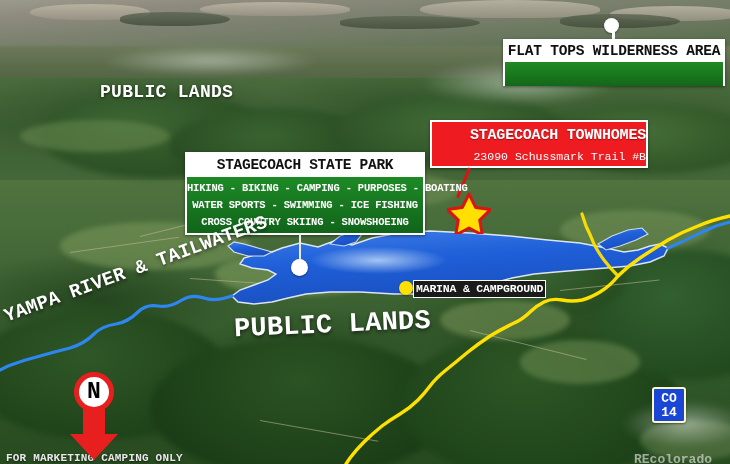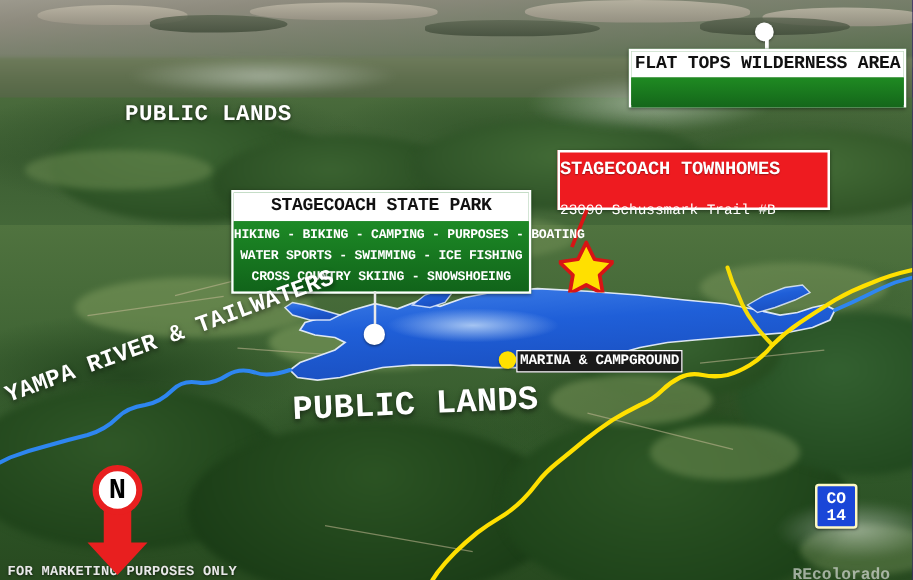--- a/index.html
+++ b/index.html
@@ -98,32 +98,32 @@
   }
   .leader-flattops{
     position:absolute;left:612px;top:27px;width:3px;height:14px;background:#fff;
   }
   .dot-flattops{
     position:absolute;left:604px;top:18px;width:15px;height:15px;border-radius:50%;
     background:#fff;box-shadow:0 1px 2px rgba(0,0,0,.4);
   }
 
   .lbl-townhomes{
-    position:absolute;left:446px;top:120px;width:218px;height:48px;
+    position:absolute;left:430px;top:120px;width:218px;height:48px;
     background:#ee1b20;border:2px solid #ffffff;box-sizing:border-box;
     box-shadow:0 1px 3px rgba(0,0,0,.45);
-    text-align:left;
+    text-align:right;
   }
   .lbl-townhomes .t1{
     color:#fff;font-weight:bold;font-size:15px;letter-spacing:-.2px;
     margin-top:5px;white-space:nowrap;
     text-shadow:0 1px 1px rgba(0,0,0,.35);
   }
   .lbl-townhomes .t2{
-    color:#fff;font-size:11.5px;margin-top:18px;white-space:nowrap;
+    color:#fff;font-size:11.5px;margin-top:6px;white-space:nowrap;
   }
 
   .lbl-statepark{
     position:absolute;left:185px;top:152px;width:240px;height:83px;
     border:2px solid #ffffff;box-sizing:border-box;
     box-shadow:0 1px 3px rgba(0,0,0,.45);
     background:#16761f;
   }
   .lbl-statepark .title{
     height:23px;line-height:23px;background:#ffffff;color:#111;
@@ -330,21 +330,21 @@
   </div>
   <div class="leader-statepark"></div>
   <div class="dot-statepark"></div>
 
   <div class="dot-marina"></div>
   <div class="lbl-marina">MARINA &amp; CAMPGROUND</div>
 
   <div class="txt-public-top">PUBLIC LANDS</div>
   <div class="txt-public-bottom">PUBLIC LANDS</div>
   <div class="txt-yampa">YAMPA RIVER &amp; TAILWATERS</div>
-  <div class="txt-marketing">FOR MARKETING PURPOSES ONLY</div>
+  <div class="txt-marketing">FOR MARKETING CAMPING ONLY</div>
   <div class="txt-watermark">REcolorado</div>
 
   <div class="north">
     <svg viewBox="0 0 62 88" style="position:absolute;left:0;top:0;width:62px;height:88px;">
       <polygon points="20,26 42,26 42,62 55,62 31,88 7,62 20,62" fill="#e81f1f"></polygon>
     </svg>
     <div class="circle">N</div>
   </div>
 
   <div class="shield">

